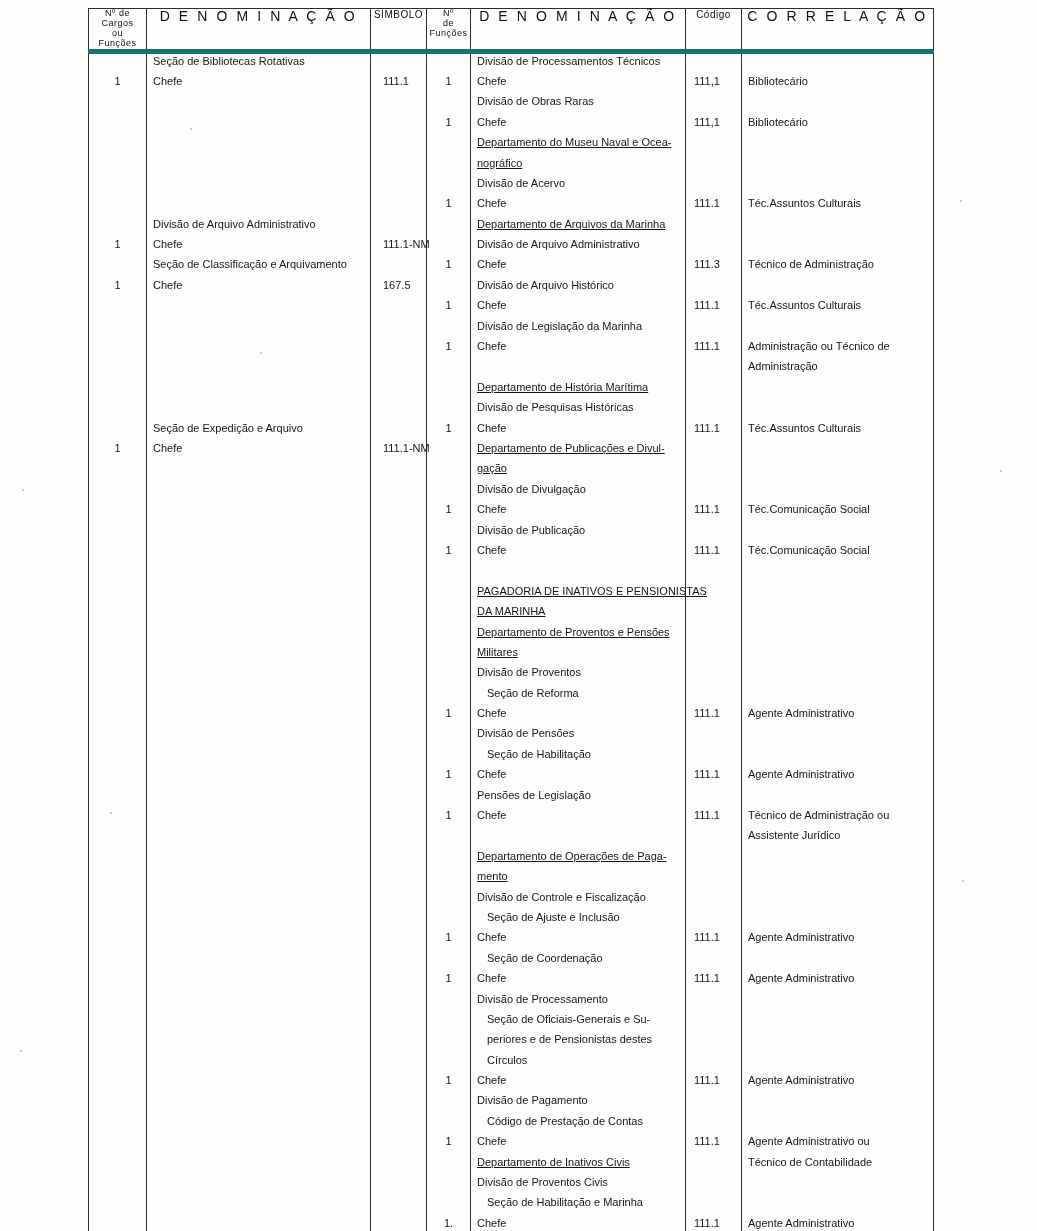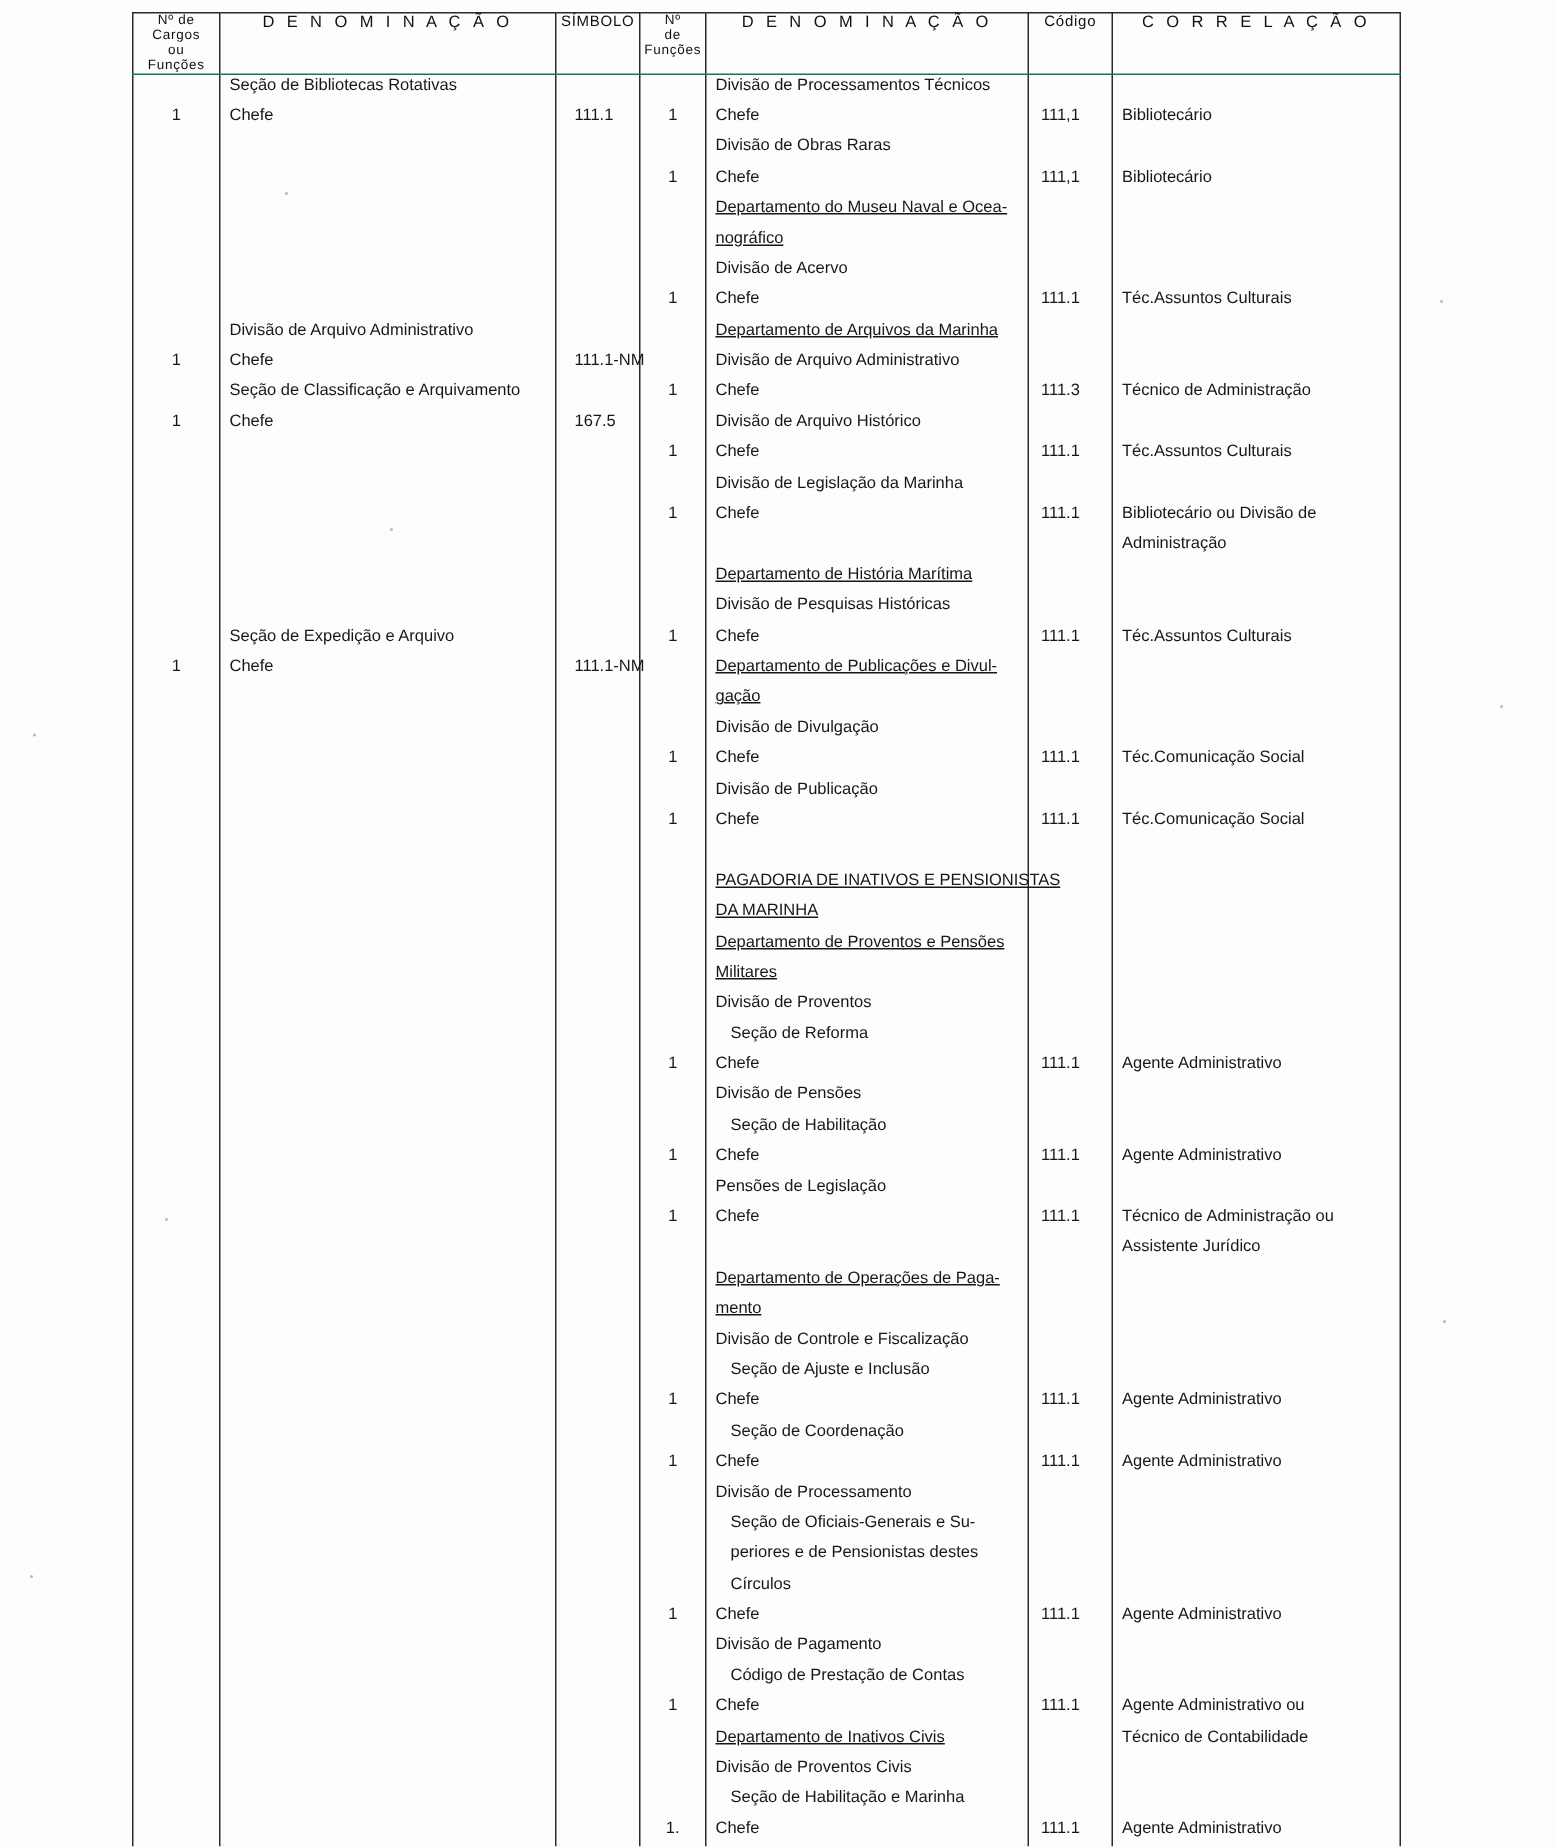--- a/index.html
+++ b/index.html
@@ -34,31 +34,31 @@
     table-layout: fixed;
   }
   table.doc td, table.doc th {
     border-left: 1px solid #2b2b2b;
     border-right: 1px solid #2b2b2b;
     vertical-align: top;
     padding: 0;
   }
   thead th {
     border-top: 1px solid #2b2b2b;
-    border-bottom: 1px solid #0f766e;
+    border-bottom: 5px solid #0f766e;
     font-weight: normal;
     font-size: 10px;
     text-align: center;
     padding: 4px 2px 5px 2px;
     line-height: 1.12;
     letter-spacing: 0.5px;
   }
   thead th.wide {
     letter-spacing: 2.6px;
-    font-size: 11px;
+    font-size: 14px;
   }
   thead th.small {
     font-size: 9px;
     line-height: 1.1;
   }
   tbody td {
     font-size: 11px;
     line-height: 1.0;
     padding: 0;
   }
@@ -742,21 +742,21 @@
               <div class="rowline"></div>
               <div class="rowline">
                 <span class="txt corr">Técnico de Administração</span>
               </div>
               <div class="rowline"></div>
               <div class="rowline">
                 <span class="txt corr">Téc.Assuntos Culturais</span>
               </div>
               <div class="rowline"></div>
               <div class="rowline">
-                <span class="txt corr">Bibliotecário ou Divisão de</span>
+                <span class="txt corr">Administração ou Técnico de</span>
               </div>
               <div class="rowline">
                 <span class="txt corr">Administração</span>
               </div>
               <div class="rowline"></div>
               <div class="rowline"></div>
               <div class="rowline">
                 <span class="txt corr">Téc.Assuntos Culturais</span>
               </div>
               <div class="rowline"></div>

